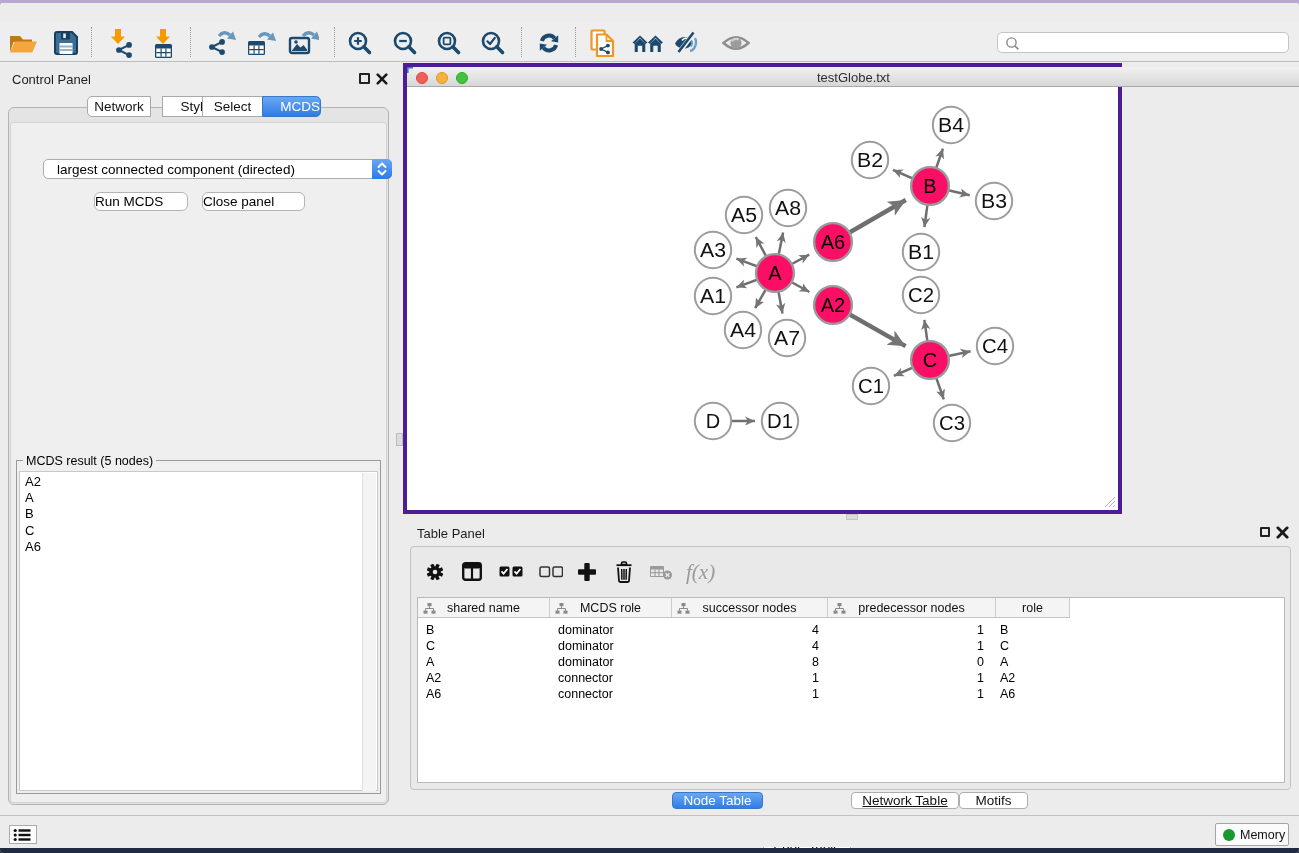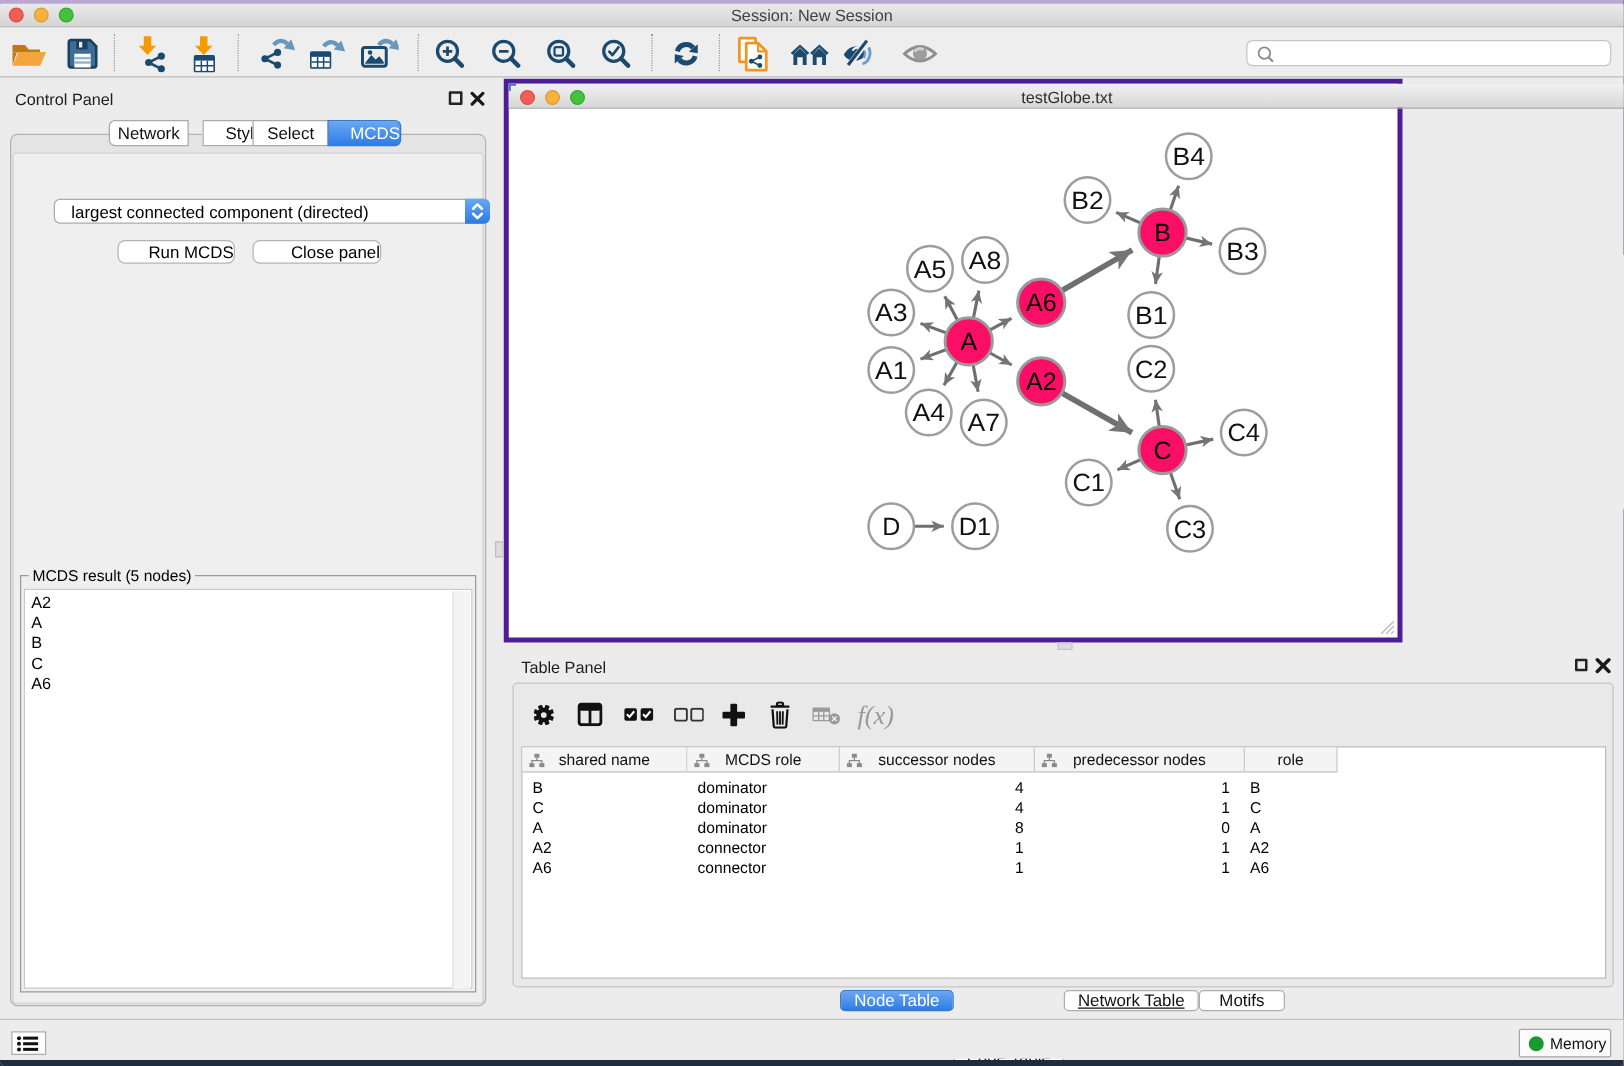--- a/index.html
+++ b/index.html
@@ -36,21 +36,21 @@
          font-size:13.5px; color:#111; text-align:center; line-height:19px; }
   .tabsel { background:linear-gradient(#6aa7f2,#2f7ce6); color:#fff; border-color:#3878c8; }
   #opt-label { position:absolute; left:0; width:397px; top:136px; text-align:center;
                font-size:13.5px; color:#111; }
   #dropdown { position:absolute; left:43px; top:159px; width:349px; height:20px;
               background:#fff; border:1px solid #ababab; border-radius:5px; }
   #dropdown .dtext { position:absolute; left:13px; top:2px; font-size:13.5px; color:#000; }
   #dstep { position:absolute; right:-1px; top:-1px; width:20px; height:20px;
            background:linear-gradient(#68a7f3,#2b7ae8); border-radius:0 5px 5px 0; }
   .btn { position:absolute; height:19px; background:#fff; border:1px solid #b4b4b4;
-         border-radius:6px; font-size:13.5px; color:#000; text-align:right; line-height:17px; }
+         border-radius:6px; font-size:13.5px; color:#000; text-align:left; line-height:17px; }
   #grp { position:absolute; left:16px; top:454px; width:365px; height:340px; }
   #grp .gborder { position:absolute; left:0; top:6px; width:100%; height:334px;
                   border:1px solid #9a9a9a; }
   #grp .gtitle { position:absolute; left:7px; top:0; background:#efefef; padding:0 3px;
                  font-size:12.5px; color:#000; }
   #grp .glist { position:absolute; left:3px; top:17px; width:359px; height:320px;
                 background:#fff; border:1px solid #c9c9c9; }
   #grp .gscroll { position:absolute; right:1px; top:1px; width:14px; height:318px;
                   background:#f4f4f4; border-left:1px solid #e0e0e0; }
   #grp .gitems { position:absolute; left:5px; top:2px; font-size:13px; color:#000; line-height:16.2px; }
@@ -87,26 +87,20 @@
   #sb-mem .dot { position:absolute; left:7px; top:5px; width:12px; height:12px;
                  border-radius:50%; background:#189a2e; }
   #sb-mem .txt { position:absolute; left:24px; top:4px; font-size:12.5px; color:#111; }
 </style>
 </head>
 <body>
 <div id="top-strip" style="z-index:9"></div>
 <div id="win">
 <div id="bot-strip"></div>
 
-  <div id="titlebar">
-    <div class="light" style="left:7px;  background:#f25e57; border:0.5px solid #d94c42;"></div>
-    <div class="light" style="left:27px; background:#f6b23e; border:0.5px solid #dd9b2f;"></div>
-    <div class="light" style="left:47px; background:#44c13f; border:0.5px solid #2faa2c;"></div>
-    <div class="title">Session: New Session</div>
-  </div>
 
   <div id="toolbar">
     <div class="tsep" style="left:91px"></div>
     <div class="tsep" style="left:190px"></div>
     <div class="tsep" style="left:334px"></div>
     <div class="tsep" style="left:521px"></div>
     <div class="tsep" style="left:575px"></div>
     <div id="tb-icons">
       <svg class="ticon" style="left:8px;top:9px" width="30" height="24" viewBox="0 0 30 24">
           <path d="M2 5 L12 5 L15 8.5 L24 8.5 L24 11 L2 11 Z" fill="#c07a15"></path>

